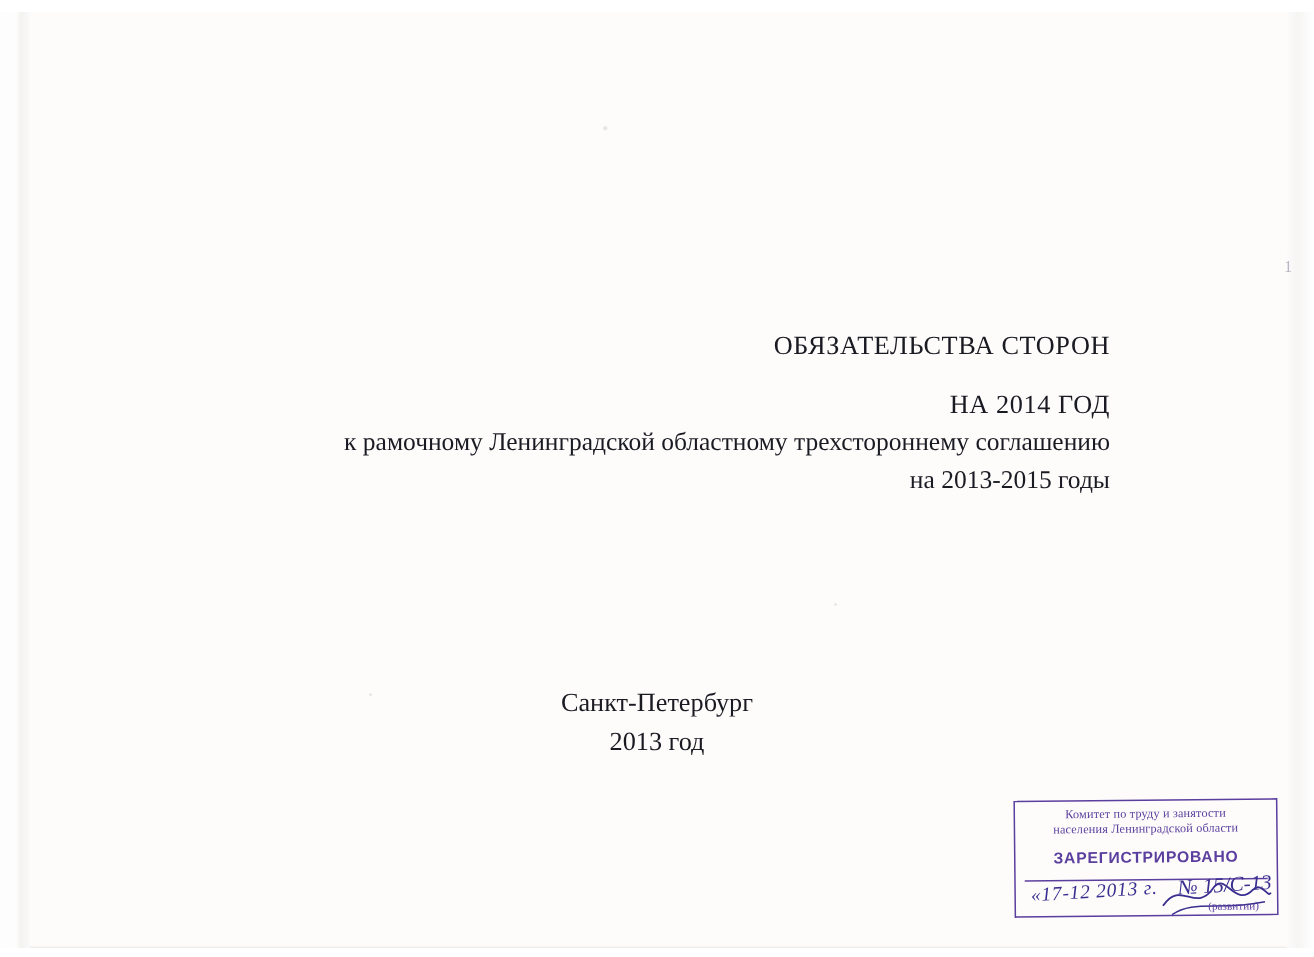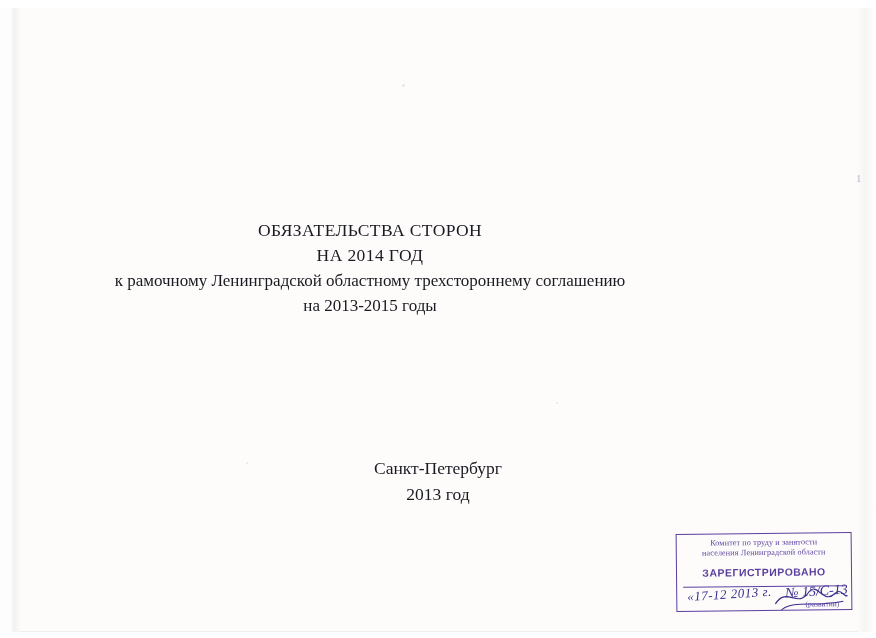--- a/index.html
+++ b/index.html
@@ -66,34 +66,35 @@
     position: absolute;
     background: #d9d7d4;
     border-radius: 50%;
     opacity: 0.55;
   }
   .title-block {
     position: absolute;
     left: 0;
     top: 218px;
     width: 740px;
-    text-align: center;
+    text-align: right;
     color: #1a1a22;
   }
   .title-line-1 {
     font-size: 17.5px;
     letter-spacing: 0.4px;
     line-height: 25px;
     white-space: nowrap;
   }
   .title-line-2 {
     font-size: 17.5px;
     letter-spacing: 0.4px;
     line-height: 25px;
     white-space: nowrap;
+    margin-top: 14px;
   }
   .subtitle-line {
     font-size: 17px;
     line-height: 25px;
     white-space: nowrap;
   }
   .place-block {
     position: absolute;
     left: 0;
     top: 455px;

